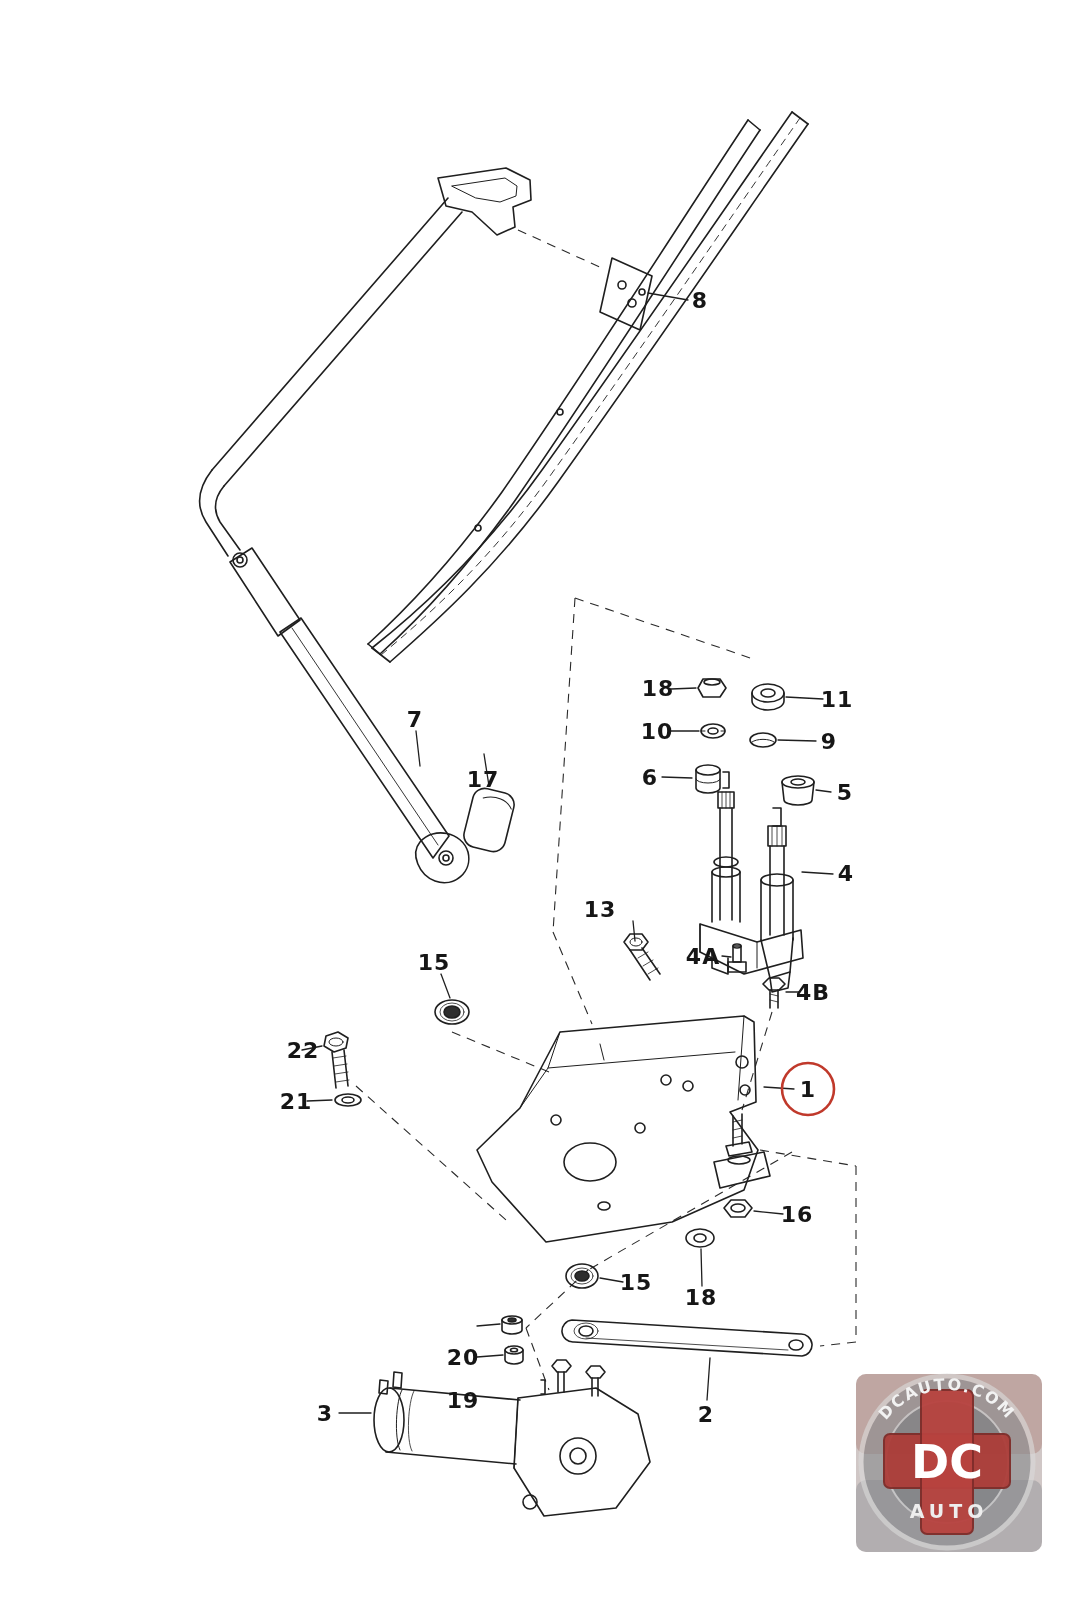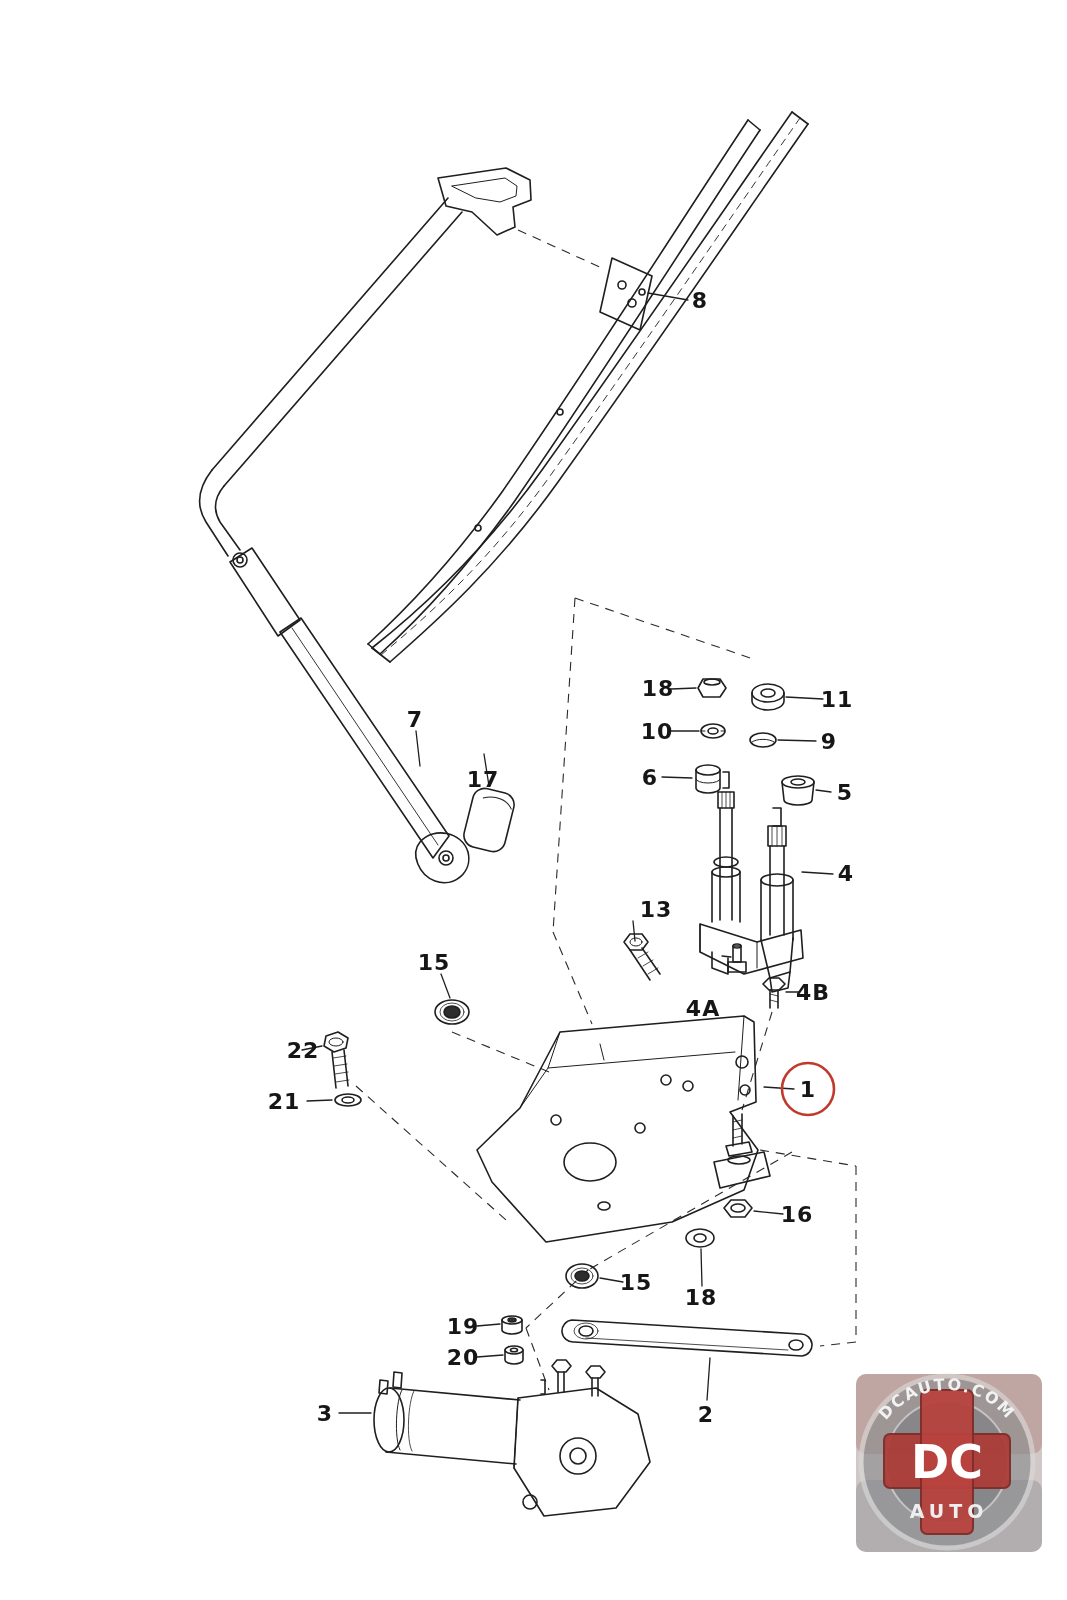--- a/index.html
+++ b/index.html
@@ -297,28 +297,28 @@
 <span class="plabel" style="left:700px;top:300px">8</span>
 <span class="plabel" style="left:415px;top:719px">7</span>
 <span class="plabel" style="left:483px;top:779px">17</span>
 <span class="plabel" style="left:658px;top:688px">18</span>
 <span class="plabel" style="left:837px;top:699px">11</span>
 <span class="plabel" style="left:657px;top:731px">10</span>
 <span class="plabel" style="left:829px;top:741px">9</span>
 <span class="plabel" style="left:650px;top:777px">6</span>
 <span class="plabel" style="left:845px;top:792px">5</span>
 <span class="plabel" style="left:846px;top:873px">4</span>
-<span class="plabel" style="left:703px;top:1008px">4A</span>
+<span class="plabel" style="left:703px;top:956px">4A</span>
 <span class="plabel" style="left:813px;top:992px">4B</span>
-<span class="plabel" style="left:656px;top:909px">13</span>
+<span class="plabel" style="left:600px;top:909px">13</span>
 <span class="plabel" style="left:434px;top:962px">15</span>
 <span class="plabel" style="left:303px;top:1050px">22</span>
-<span class="plabel" style="left:284px;top:1101px">21</span>
+<span class="plabel" style="left:296px;top:1101px">21</span>
 <span class="plabel" style="left:808px;top:1089px">1</span>
 <span class="plabel" style="left:797px;top:1214px">16</span>
 <span class="plabel" style="left:636px;top:1282px">15</span>
 <span class="plabel" style="left:701px;top:1297px">18</span>
-<span class="plabel" style="left:463px;top:1326px">19</span>
+<span class="plabel" style="left:463px;top:1400px">19</span>
 <span class="plabel" style="left:463px;top:1357px">20</span>
 <span class="plabel" style="left:706px;top:1414px">2</span>
 <span class="plabel" style="left:325px;top:1413px">3</span>
 
 </div>
 
 </body></html>

